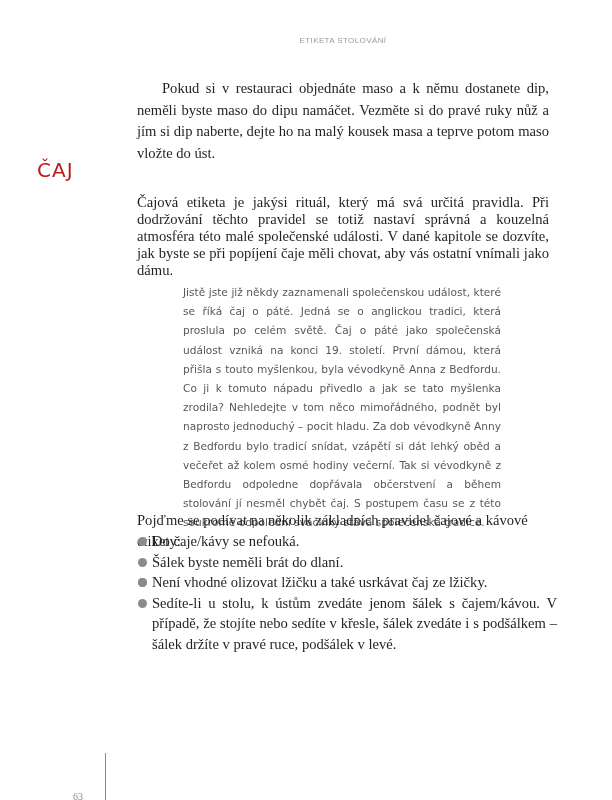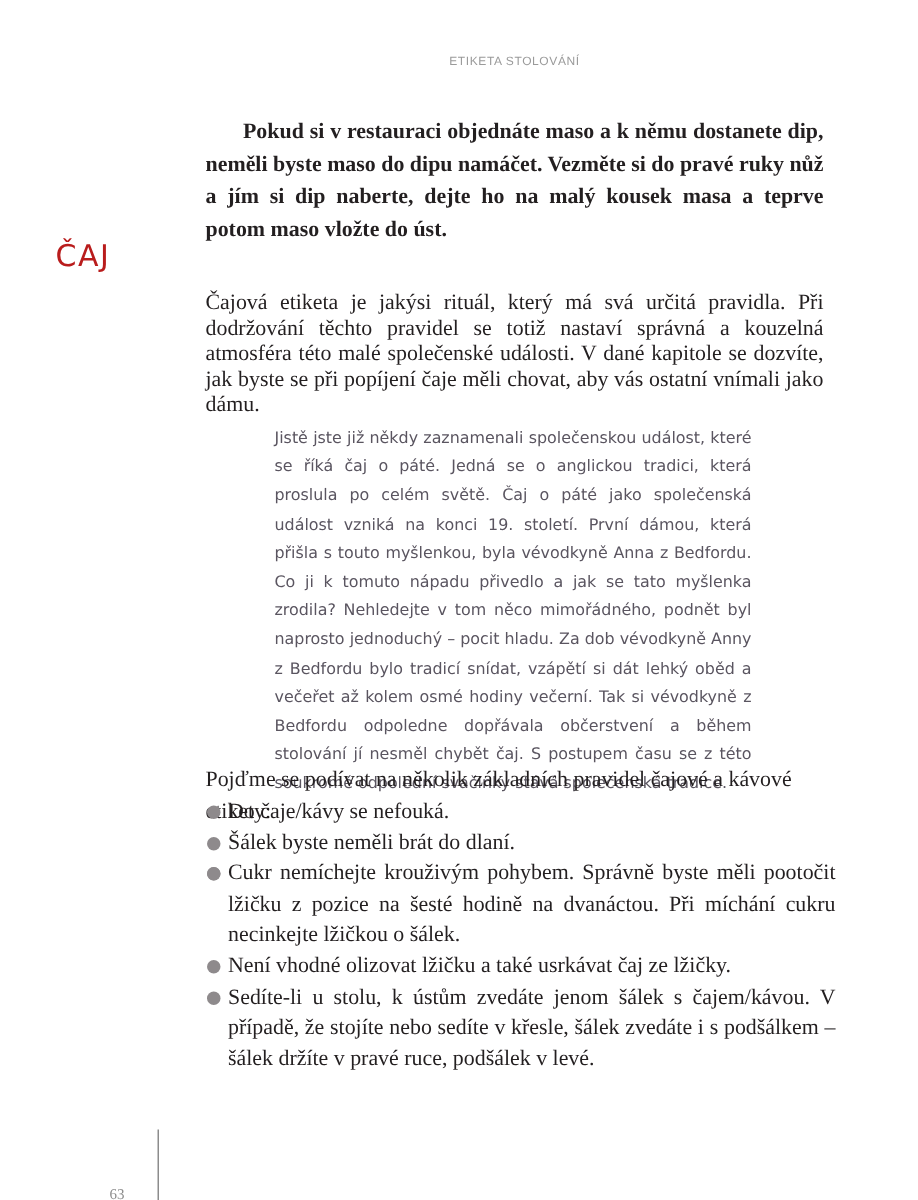--- a/index.html
+++ b/index.html
@@ -6,21 +6,21 @@
   body { width: 612px; height: 800px; position: relative; overflow: hidden; }
   .page { position: absolute; left: 0; top: 0; width: 604px; height: 800px; background: #ffffff; margin-left: 37px; }
   .running-head {
     position: absolute; top: 36px; left: 0; width: 612px; text-align: center;
     font-family: "Liberation Sans", sans-serif; font-size: 8px; letter-spacing: 0.4px;
     color: #9a9a9a;
   }
   .serif { font-family: "Liberation Serif", "DejaVu Serif", serif; color: #231f20; }
   .p-intro {
     position: absolute; left: 100px; top: 78px; width: 412px;
-    font-size: 14.6px; line-height: 21.5px; margin: 0; text-align: justify; font-weight: bold;
+    font-size: 14.6px; line-height: 21.5px; margin: 0; text-align: justify;
   }
   .p-intro .indent { display: inline-block; width: 25px; }
   .heading {
     position: absolute; top: 158px; left: 0; width: 612px; text-align: left;
     font-family: "DejaVu Sans", sans-serif; font-size: 20px; color: #b91c1c; letter-spacing: 1px;
   }
   .p-lead {
     position: absolute; left: 100px; top: 194px; width: 412px;
     font-size: 14.6px; line-height: 17px; margin: 0; text-align: justify;
   }
@@ -69,20 +69,19 @@
   <div class="box">
     <p class="box-text">Jistě jste již někdy zaznamenali společenskou událost, které se říká čaj o páté. Jedná se o anglickou tradici, která proslula po celém světě. Čaj o páté jako společenská událost vzniká na konci 19. století. První dámou, která přišla s touto myšlenkou, byla vévodkyně Anna z Bedfordu. Co ji k tomuto nápadu přivedlo a jak se tato myšlenka zrodila? Nehledejte v tom něco mimořádného, podnět byl naprosto jednoduchý – pocit hladu. Za dob vévodkyně Anny z Bedfordu bylo tradicí snídat, vzápětí si dát lehký oběd a večeřet až kolem osmé hodiny večerní. Tak si vévodkyně z Bedfordu odpoledne dopřávala občerstvení a během stolování jí nesměl chybět čaj. S postupem času se z této soukromé odpolední svačinky stává společenská tradice.</p>
   </div>
 
   <p class="p-rules-intro serif">Pojďme se podívat na několik základních pravidel čajové a kávové etikety:</p>
 
   <ul class="rules serif">
     <li><span class="bullet"></span><span>Do čaje/kávy se nefouká.</span></li>
     <li><span class="bullet"></span><span>Šálek byste neměli brát do dlaní.</span></li>
     <li><span class="bullet"></span></li>
-    <li><span class="bullet"></span><span>Cukr nemíchejte krouživým pohybem. Správně byste měli pootočit lžičku z pozice na šesté hodině na dvanáctou. Při míchání cukru necinkejte lžičkou o šálek.</span></li>
     <li><span class="bullet"></span><span>Není vhodné olizovat lžičku a také usrkávat čaj ze lžičky.</span></li>
     <li><span class="bullet"></span><span>Sedíte-li u stolu, k ústům zvedáte jenom šálek s čajem/kávou. V případě, že stojíte nebo sedíte v křesle, šálek zvedáte i s podšálkem – šálek držíte v pravé ruce, podšálek v levé.</span></li>
   </ul>
 
   <div class="folio">63</div>
   <div class="folio-rule"></div>
 </div>
 
 </body></html>

